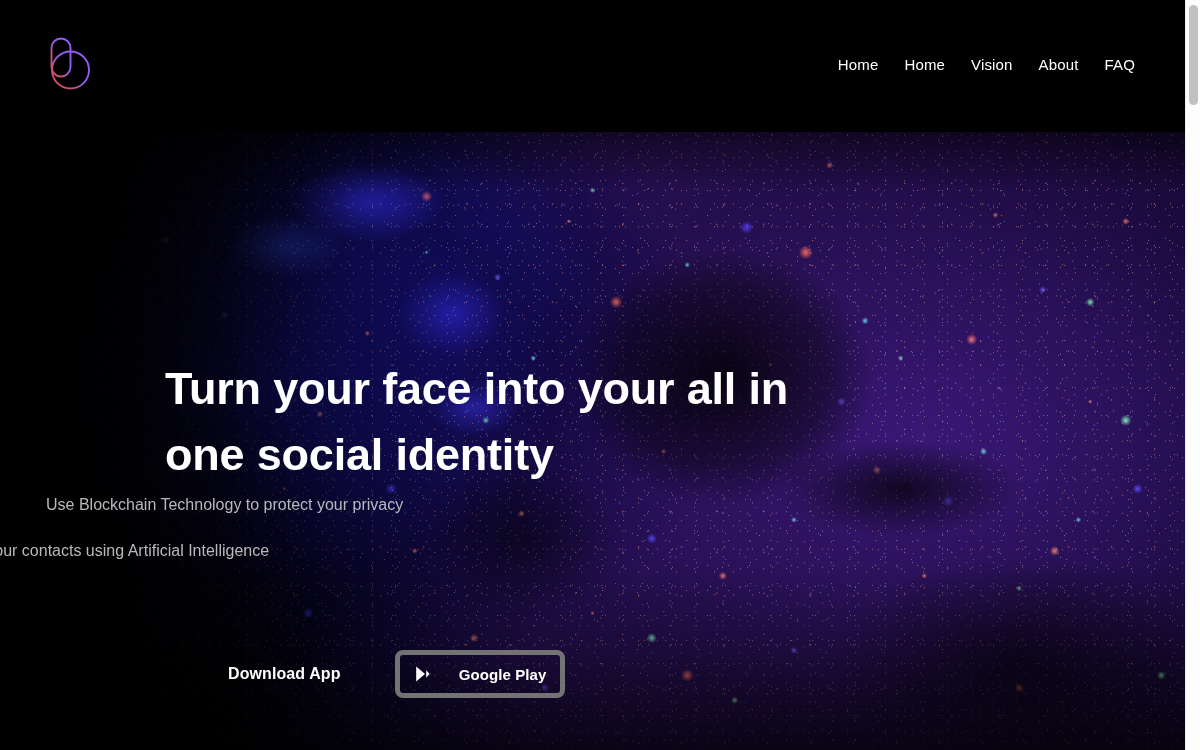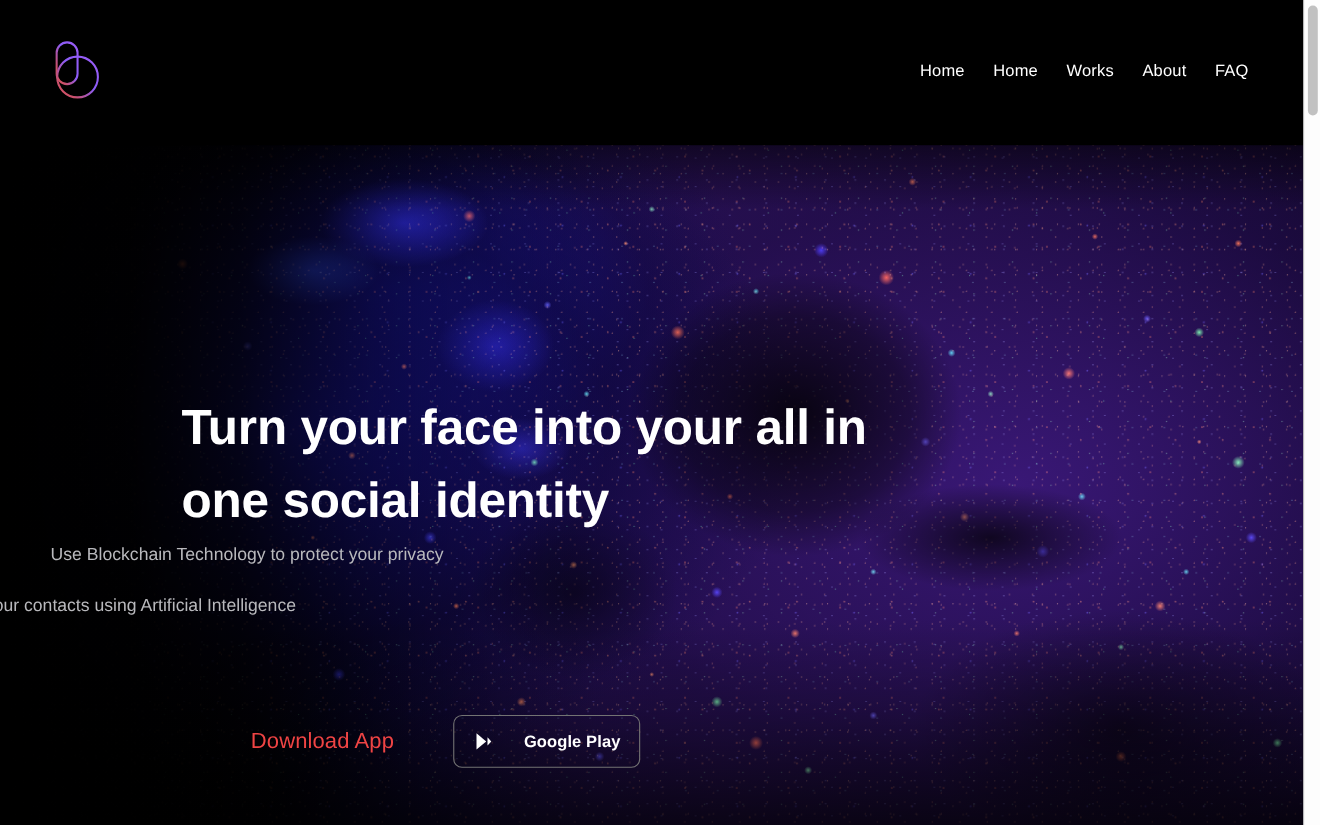--- a/index.html
+++ b/index.html
@@ -234,31 +234,31 @@
     white-space:nowrap;
   }
   #subline-1 { left:46px;   top:367px; }
   #subline-2 { left:-76px;  top:413px; }
 
   #download-row {
     position:absolute; left:228px; top:522px;
     display:flex; align-items:center; gap:54px;
   }
   #download-label {
-    color:#ef4444;
-    font-size:20px;
-    font-weight:400;
+    color:#ffffff;
+    font-size:16px;
+    font-weight:700;
     letter-spacing:.1px;
     white-space:nowrap;
   }
   #gp-button {
     display:flex; align-items:center; justify-content:center; gap:28px;
     width:170px; height:48px;
     background:transparent;
-    border:1px solid #737373;
+    border:5px solid #737373;
     border-radius:8px;
     cursor:pointer;
   }
   #gp-button .gp-label {
     color:#ffffff;
     font-size:15px;
     font-weight:700;
     letter-spacing:.1px;
     white-space:nowrap;
   }
@@ -341,21 +341,21 @@
             </linearGradient>
           </defs>
           <rect x="9.5" y="5.5" width="19" height="38" rx="9.5" fill="none" stroke="url(#lg)" stroke-width="1.9"></rect>
           <circle cx="28.5" cy="37" r="18.5" fill="none" stroke="url(#lg)" stroke-width="1.9"></circle>
         </svg>
       </div>
 
       <nav id="nav">
         <a class="nav-item">Home</a>
         <a class="nav-item">Home</a>
-        <a class="nav-item">Works</a>
+        <a class="nav-item">Vision</a>
         <a class="nav-item">About</a>
         <a class="nav-item">FAQ</a>
       </nav>
 
     </header>
 
   </div>
 
   <div id="scrollbar">
     <div id="scroll-thumb"></div>

